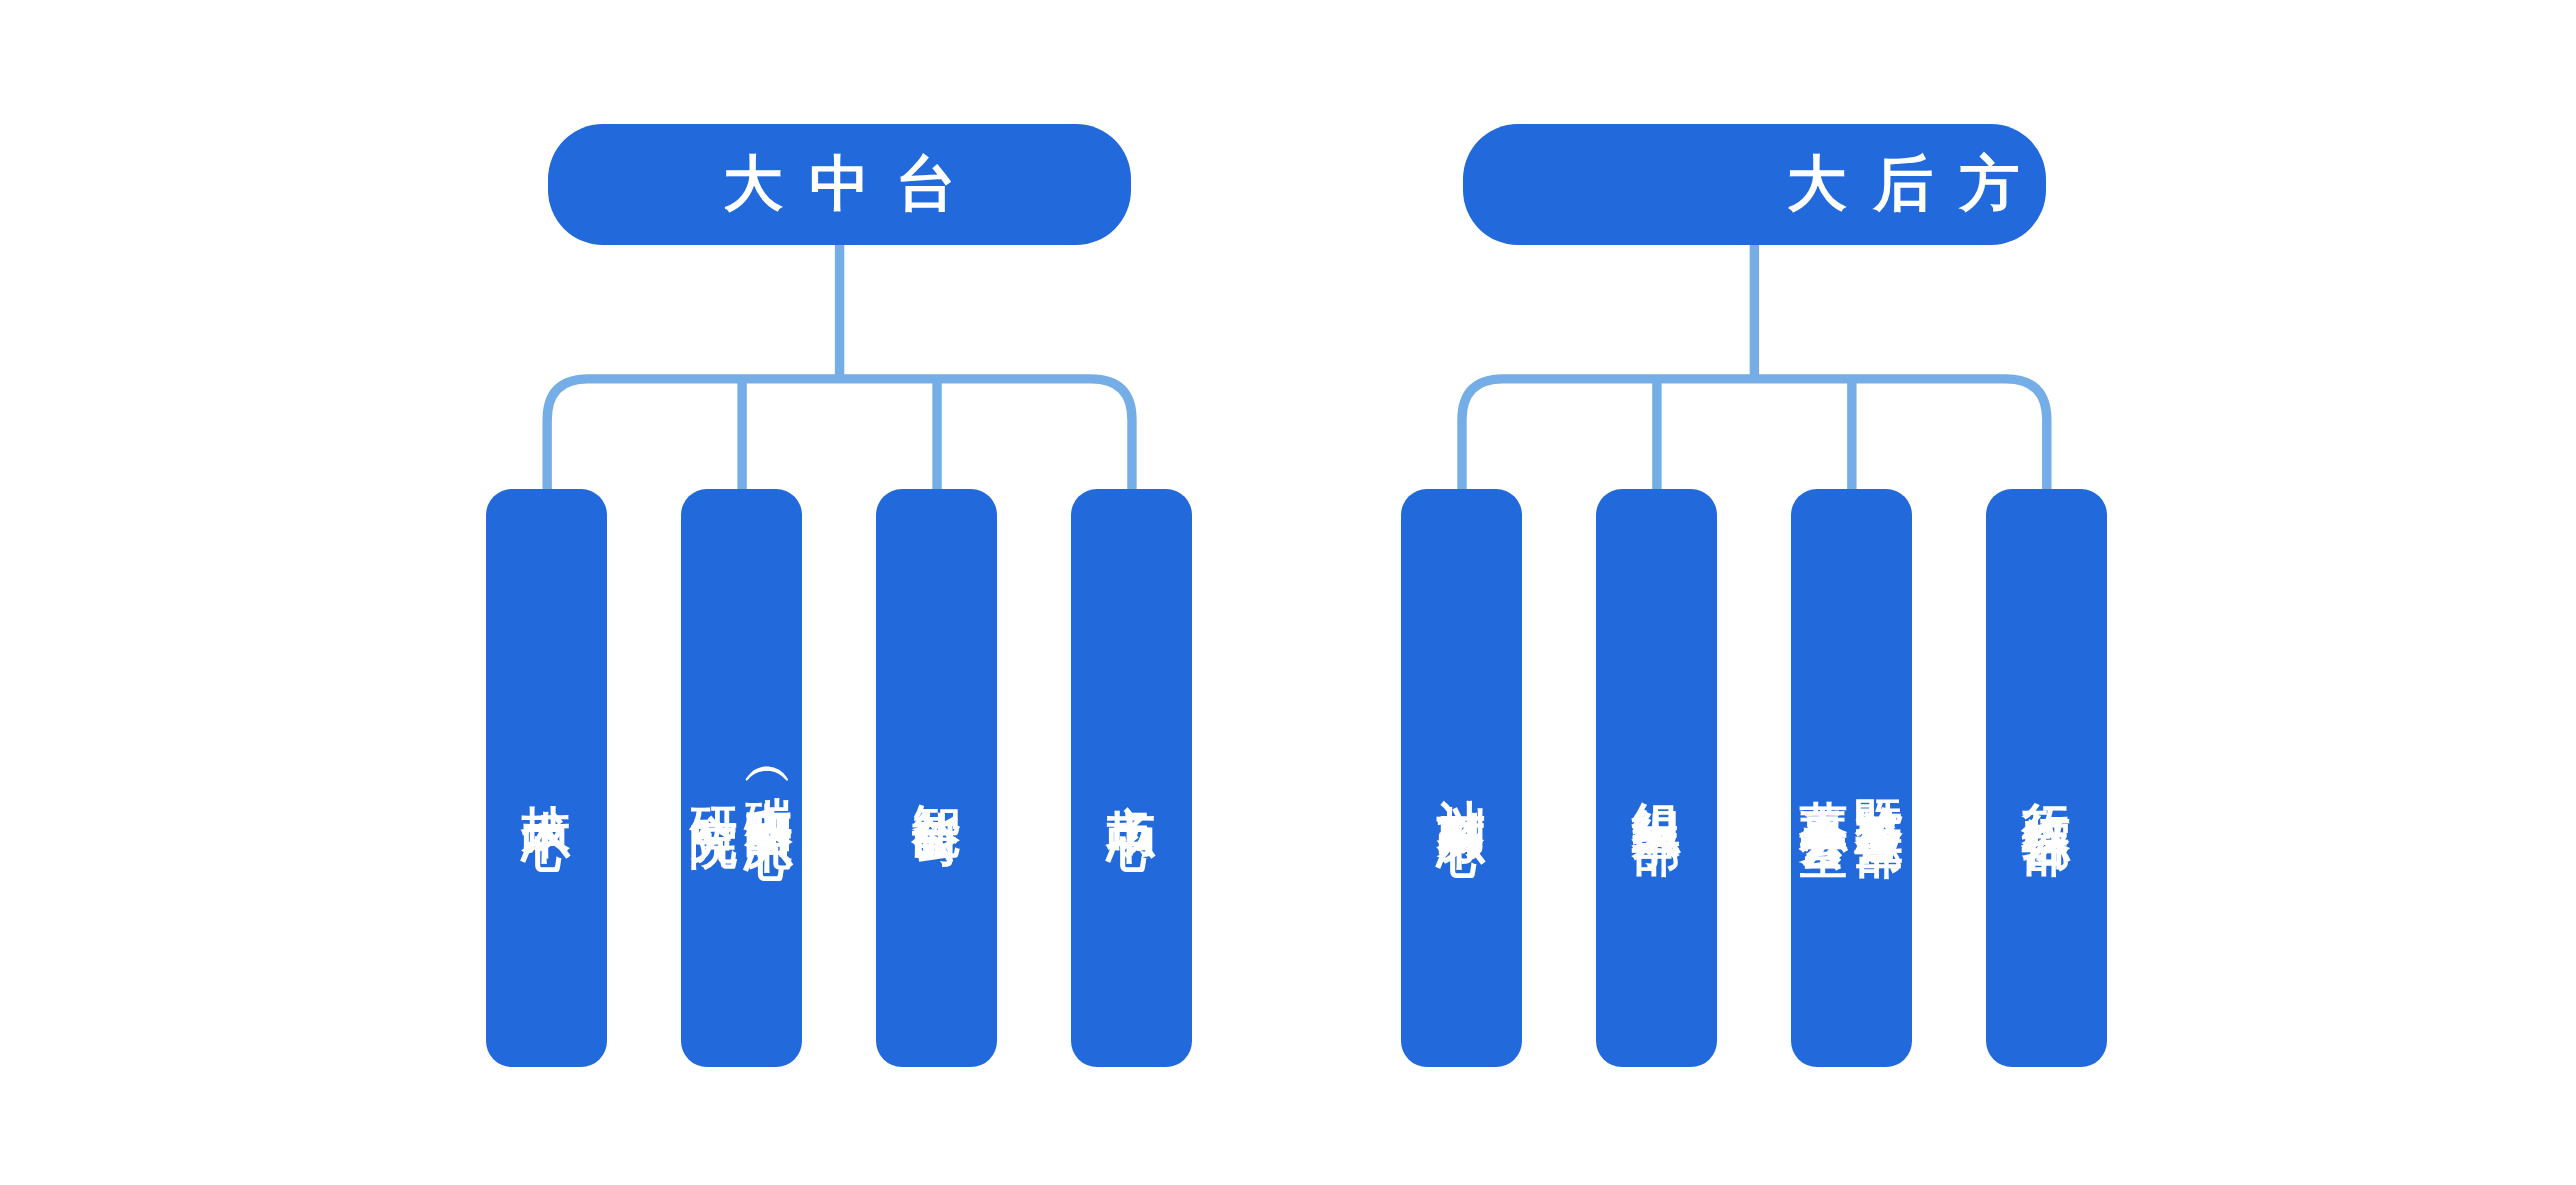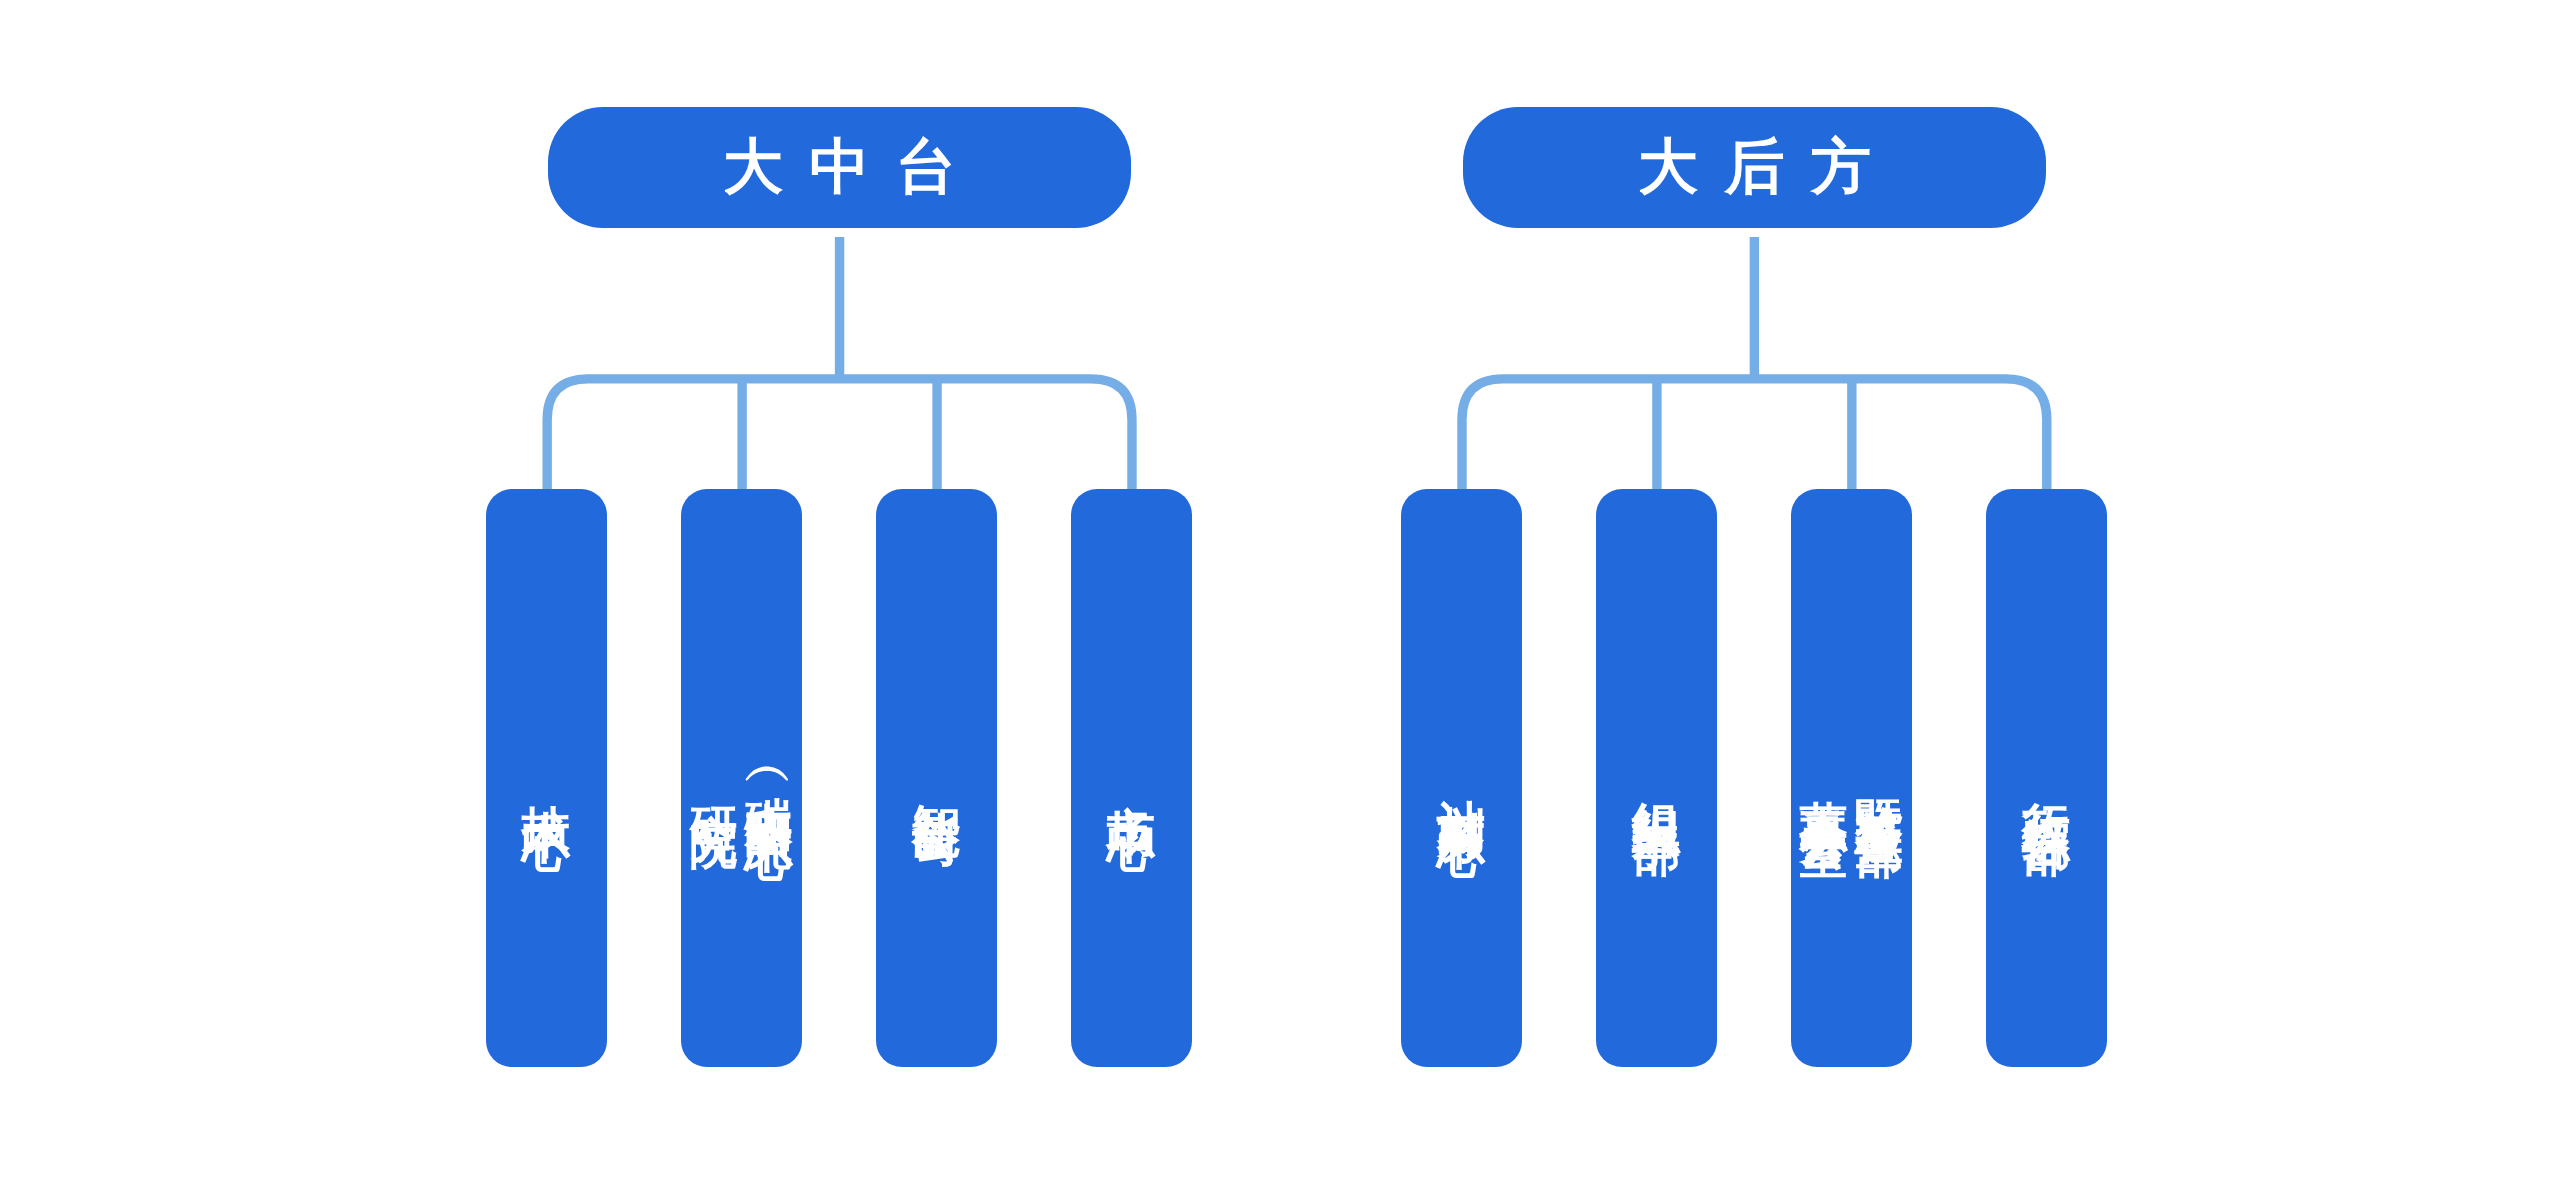--- a/index.html
+++ b/index.html
@@ -12,21 +12,21 @@
   .canvas{
     position:relative;
     width:2576px;height:1186px;
     background:var(--canvas-bg);
     font-family:"Liberation Sans","DejaVu Sans",sans-serif;
     overflow:hidden;
   }
   .connectors{position:absolute;left:0;top:0;width:2576px;height:1186px;}
   .connectors path{fill:none;stroke:var(--connector);stroke-width:11px;}
   .root-node{
-    position:absolute;top:107px;width:583px;height:121px;
+    position:absolute;top:124px;width:583px;height:121px;
     background:var(--node-fill);border-radius:55px;
     display:flex;align-items:center;justify-content:center;
   }
   .root-label{
     color:var(--node-text);font-size:60px;font-weight:700;
     letter-spacing:.44em;padding-left:.44em;white-space:nowrap;
   }
   .child-node{
     position:absolute;top:489px;width:121px;height:578px;
     background:var(--node-fill);border-radius:26px;
@@ -66,21 +66,21 @@
     <span class="child-label">研究院
 （碳中和研究中心）</span>
   </div>
   <div class="child-node" style="left:876px;">
     <span class="child-label">智能公司</span>
   </div>
   <div class="child-node" style="left:1071px;">
     <span class="child-label">市场中心</span>
   </div>
 
-  <div class="root-node" style="left:1463px;">
+  <div class="root-node" style="left:1463px;justify-content:flex-end;">
     <span class="root-label">大后方</span>
   </div>
 
   <div class="child-node" style="left:1401px;">
     <span class="child-label">计划财务中心</span>
   </div>
   <div class="child-node" style="left:1596px;">
     <span class="child-label">组织人事部</span>
   </div>
   <div class="child-node" style="left:1791px;">

